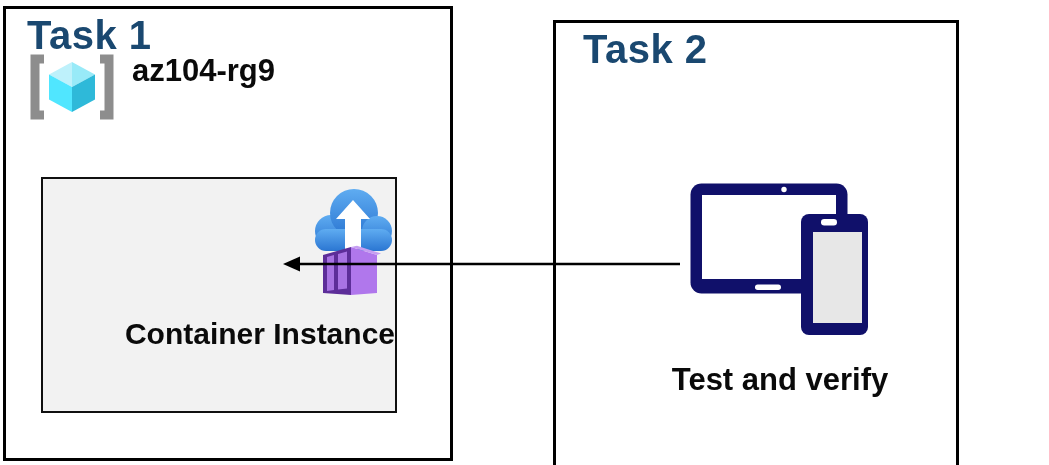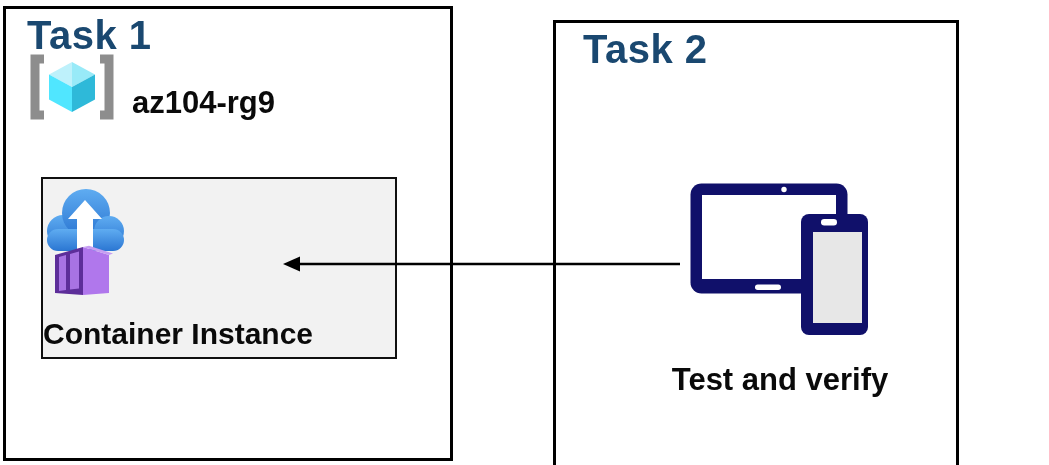--- a/index.html
+++ b/index.html
@@ -29,39 +29,39 @@
     letter-spacing: 0.5px;
     white-space: nowrap;
   }
   .task-box.one .task-title { left: 21px; top: 4px; }
   .task-box.two .task-title { left: 27px; top: 4px; }
 
   .rg-row {
     position: absolute;
     left: 24px; top: 44px;
     display: flex;
-    align-items: flex-end;
+    align-items: flex-start;
     gap: 18px;
   }
   .rg-label {
     font-size: 31px;
     font-weight: 700;
     color: #0a0a0a;
     white-space: nowrap;
   }
 
   .ci-panel {
     position: absolute;
     left: 35px; top: 168px;
-    width: 356px; height: 182px;
+    width: 356px; height: 236px;
     background: #F2F2F2;
     border: 2px solid #101010;
     display: flex;
     flex-direction: column;
-    align-items: flex-start;
+    align-items: flex-end;
   }
   .ci-panel svg { margin-top: 8px; }
   .ci-label {
     margin-top: 18px;
     font-size: 30px;
     font-weight: 700;
     color: #0a0a0a;
     white-space: nowrap;
   }
 

